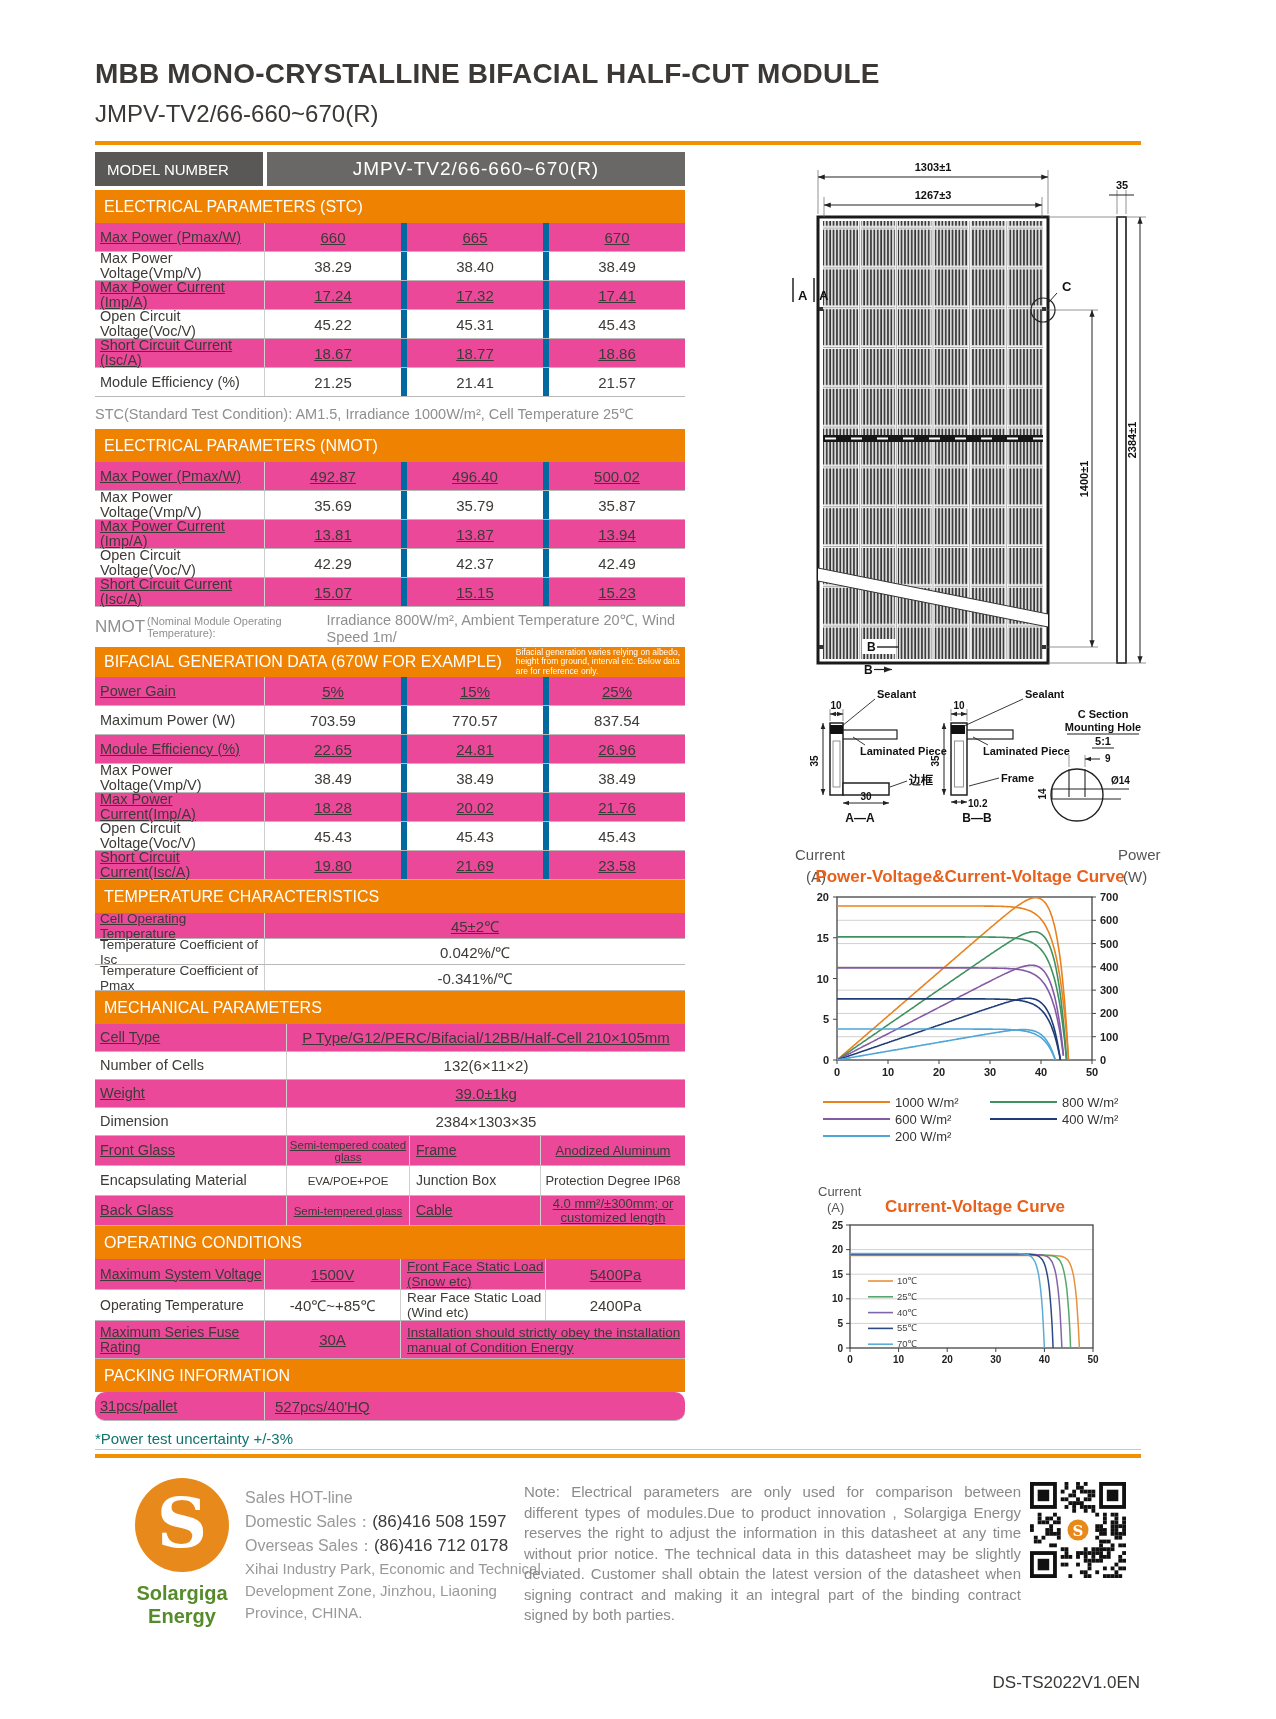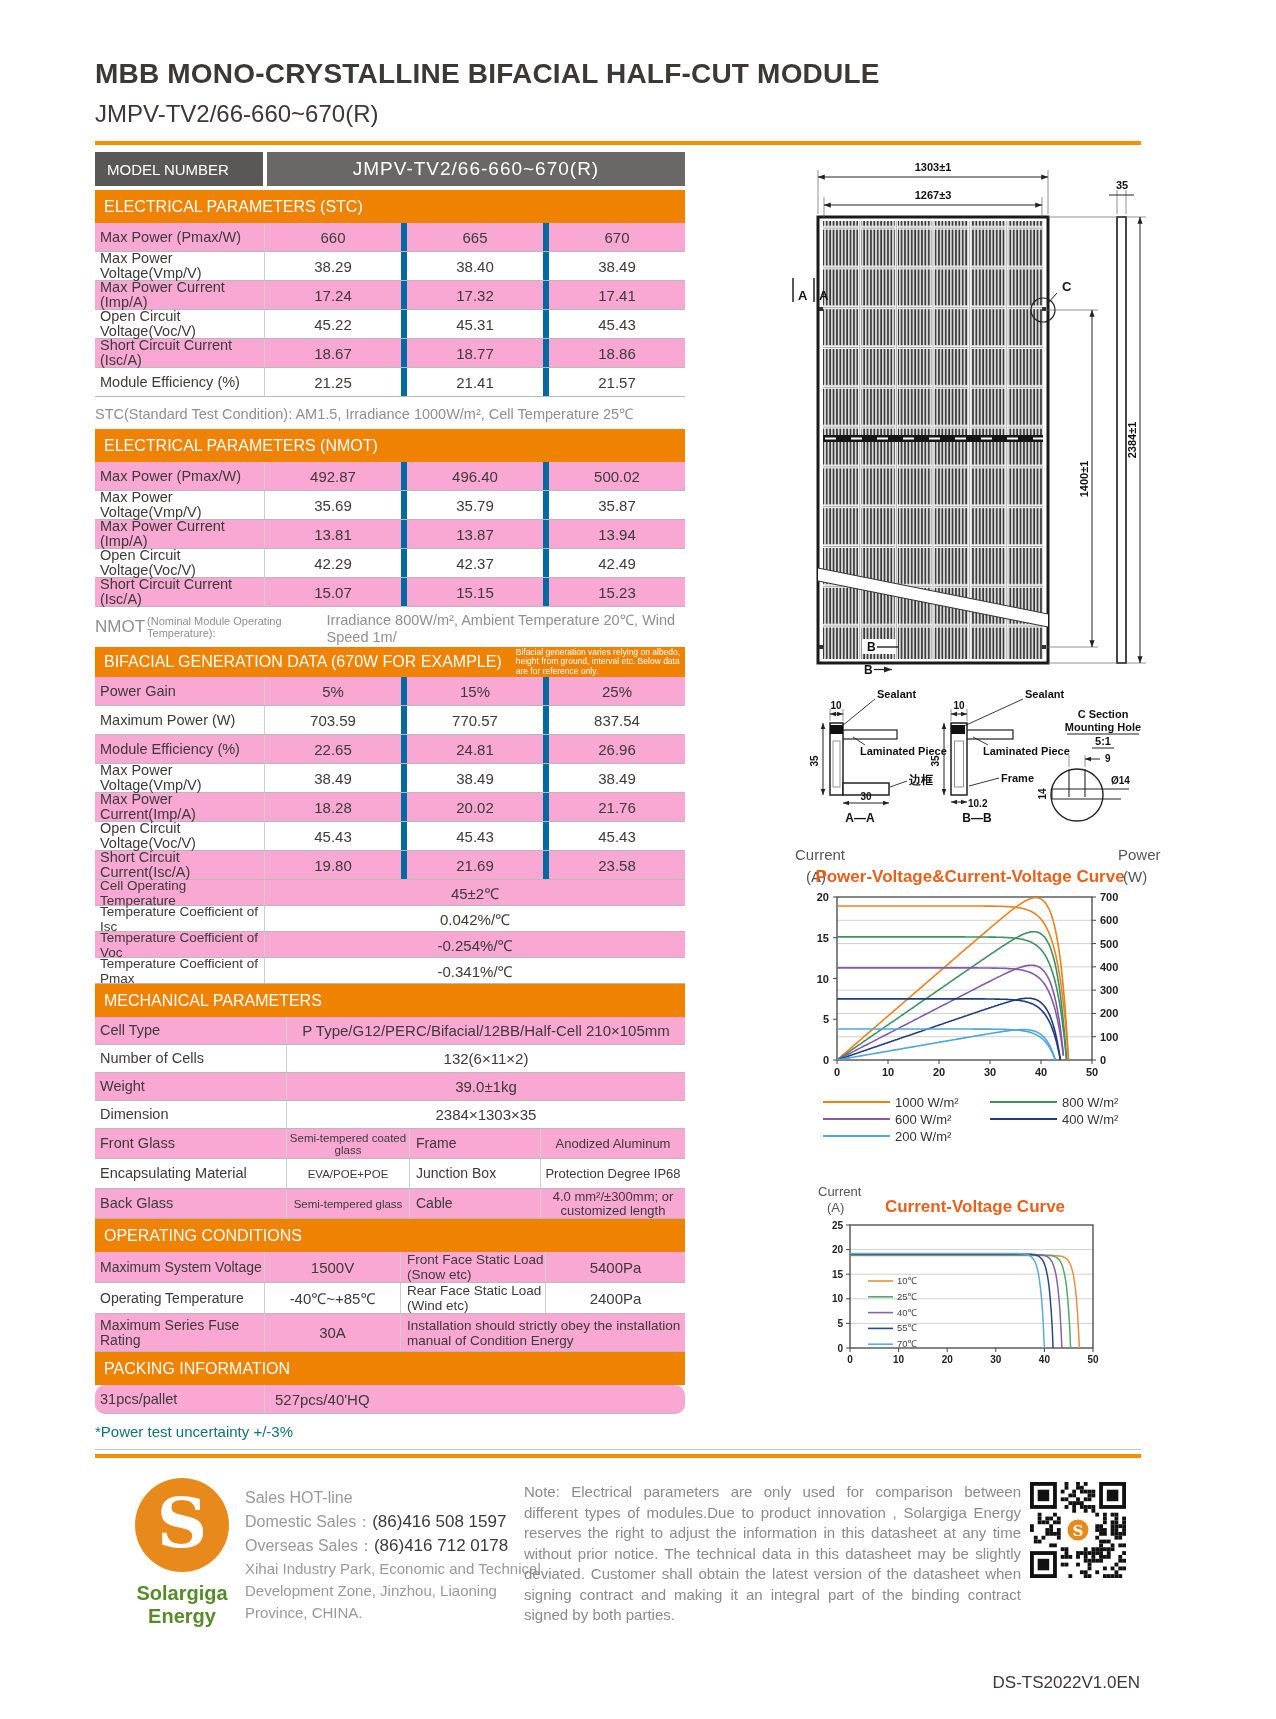--- a/index.html
+++ b/index.html
@@ -11,21 +11,21 @@
   .orange-rule{left:95px;width:1046px;height:4px;background:#F29100;}
   
   #leftcol{left:95px;top:152px;width:590px;}
   .modelrow{display:flex;height:34px;margin-bottom:4px;}
   .modelrow .mlab{width:168px;background:#5a5856;color:#fff;font-size:15px;display:flex;align-items:center;padding-left:12px;box-sizing:border-box;}
   .modelrow .mval{flex:1;margin-left:4px;background:#6a6866;color:#fff;font-size:19px;letter-spacing:1px;display:flex;align-items:center;justify-content:center;}
   .sechead{height:33px;background:#EF8200;color:#fff;font-size:16px;display:flex;align-items:center;padding-left:9px;box-sizing:border-box;}
   .sechead.tall{height:30px;}
   .sechead .hnote{font-size:8.5px;line-height:9.5px;margin-left:14px;margin-right:4px;flex:1;}
   .prow{display:flex;align-items:center;height:29px;border-bottom:1px solid #b9b9b9;font-size:15px;box-sizing:border-box;background:#fff;}
-  .prow.alt{background:#f9a8d4;}
+  .prow.alt{background:#ec4899;text-decoration:underline;}
   .lbl{width:170px;padding-left:5px;box-sizing:border-box;font-size:14.5px;color:#3d3a37;border-right:1px solid #cfcfcf;align-self:stretch;display:flex;align-items:center;line-height:15px;}
   .val{flex:1;text-align:center;border-right:6px solid #0369a1;align-self:stretch;display:flex;align-items:center;justify-content:center;}
   .val:last-child{border-right:none;}
   .valwide{flex:1;text-align:center;display:flex;align-items:center;justify-content:center;}
   .tnote{min-height:28px;display:flex;align-items:center;color:#8f8f8f;font-size:14.5px;padding:2px 0;}
   .tnote .big{font-size:17px;margin-right:2px;}
   .tnote .tiny{font-size:11px;margin-right:5px;}
   .temp .lbl{font-size:13.5px;}
   .temp .prow{height:26px;}
   .mech .prow{height:28px;}
@@ -198,32 +198,29 @@
         <div class="val">45.43</div>
       </div>
       <div class="prow alt">
         <div class="lbl">Short Circuit Current(Isc/A)</div>
         <div class="val">19.80</div>
         <div class="val">21.69</div>
         <div class="val">23.58</div>
       </div>
     </div>
 
+  <div class="sechead">TEMPERATURE CHARACTERISTICS</div>
   <div id="temp-table" class="temp">
       <div class="prow alt">
         <div class="lbl">Cell Operating Temperature</div>
         <div class="valwide">45±2℃</div>
       </div>
       <div class="prow">
         <div class="lbl">Temperature Coefficient of Isc</div>
         <div class="valwide">0.042%/℃</div>
-      </div>
-      <div class="prow alt">
-        <div class="lbl">Temperature Coefficient of Voc</div>
-        <div class="valwide">-0.254%/℃</div>
       </div>
       <div class="prow">
         <div class="lbl">Temperature Coefficient of Pmax</div>
         <div class="valwide">-0.341%/℃</div>
       </div>
     </div>
 
   <div class="sechead">MECHANICAL PARAMETERS</div>
   <div id="mech-table" class="mech split">
       <div class="prow alt">

